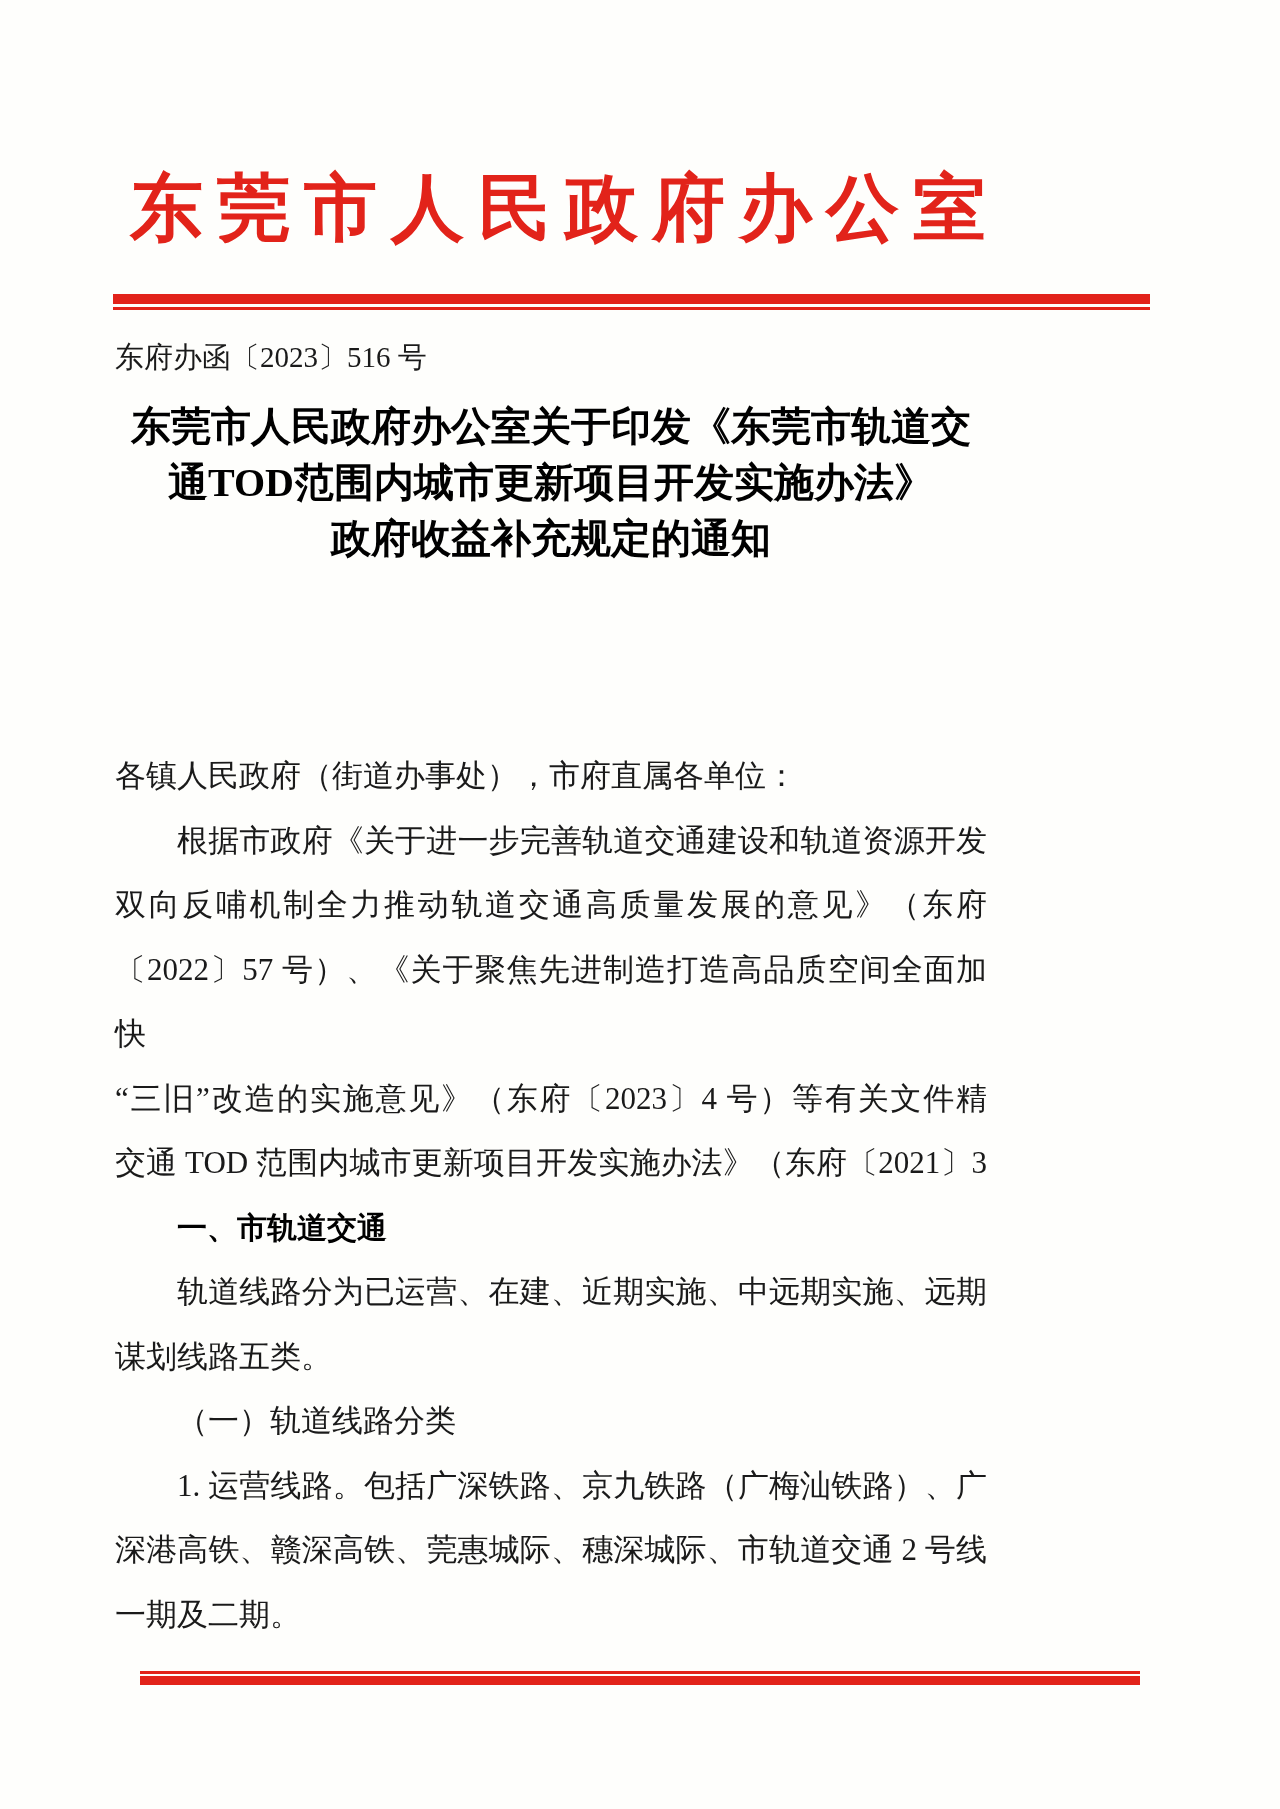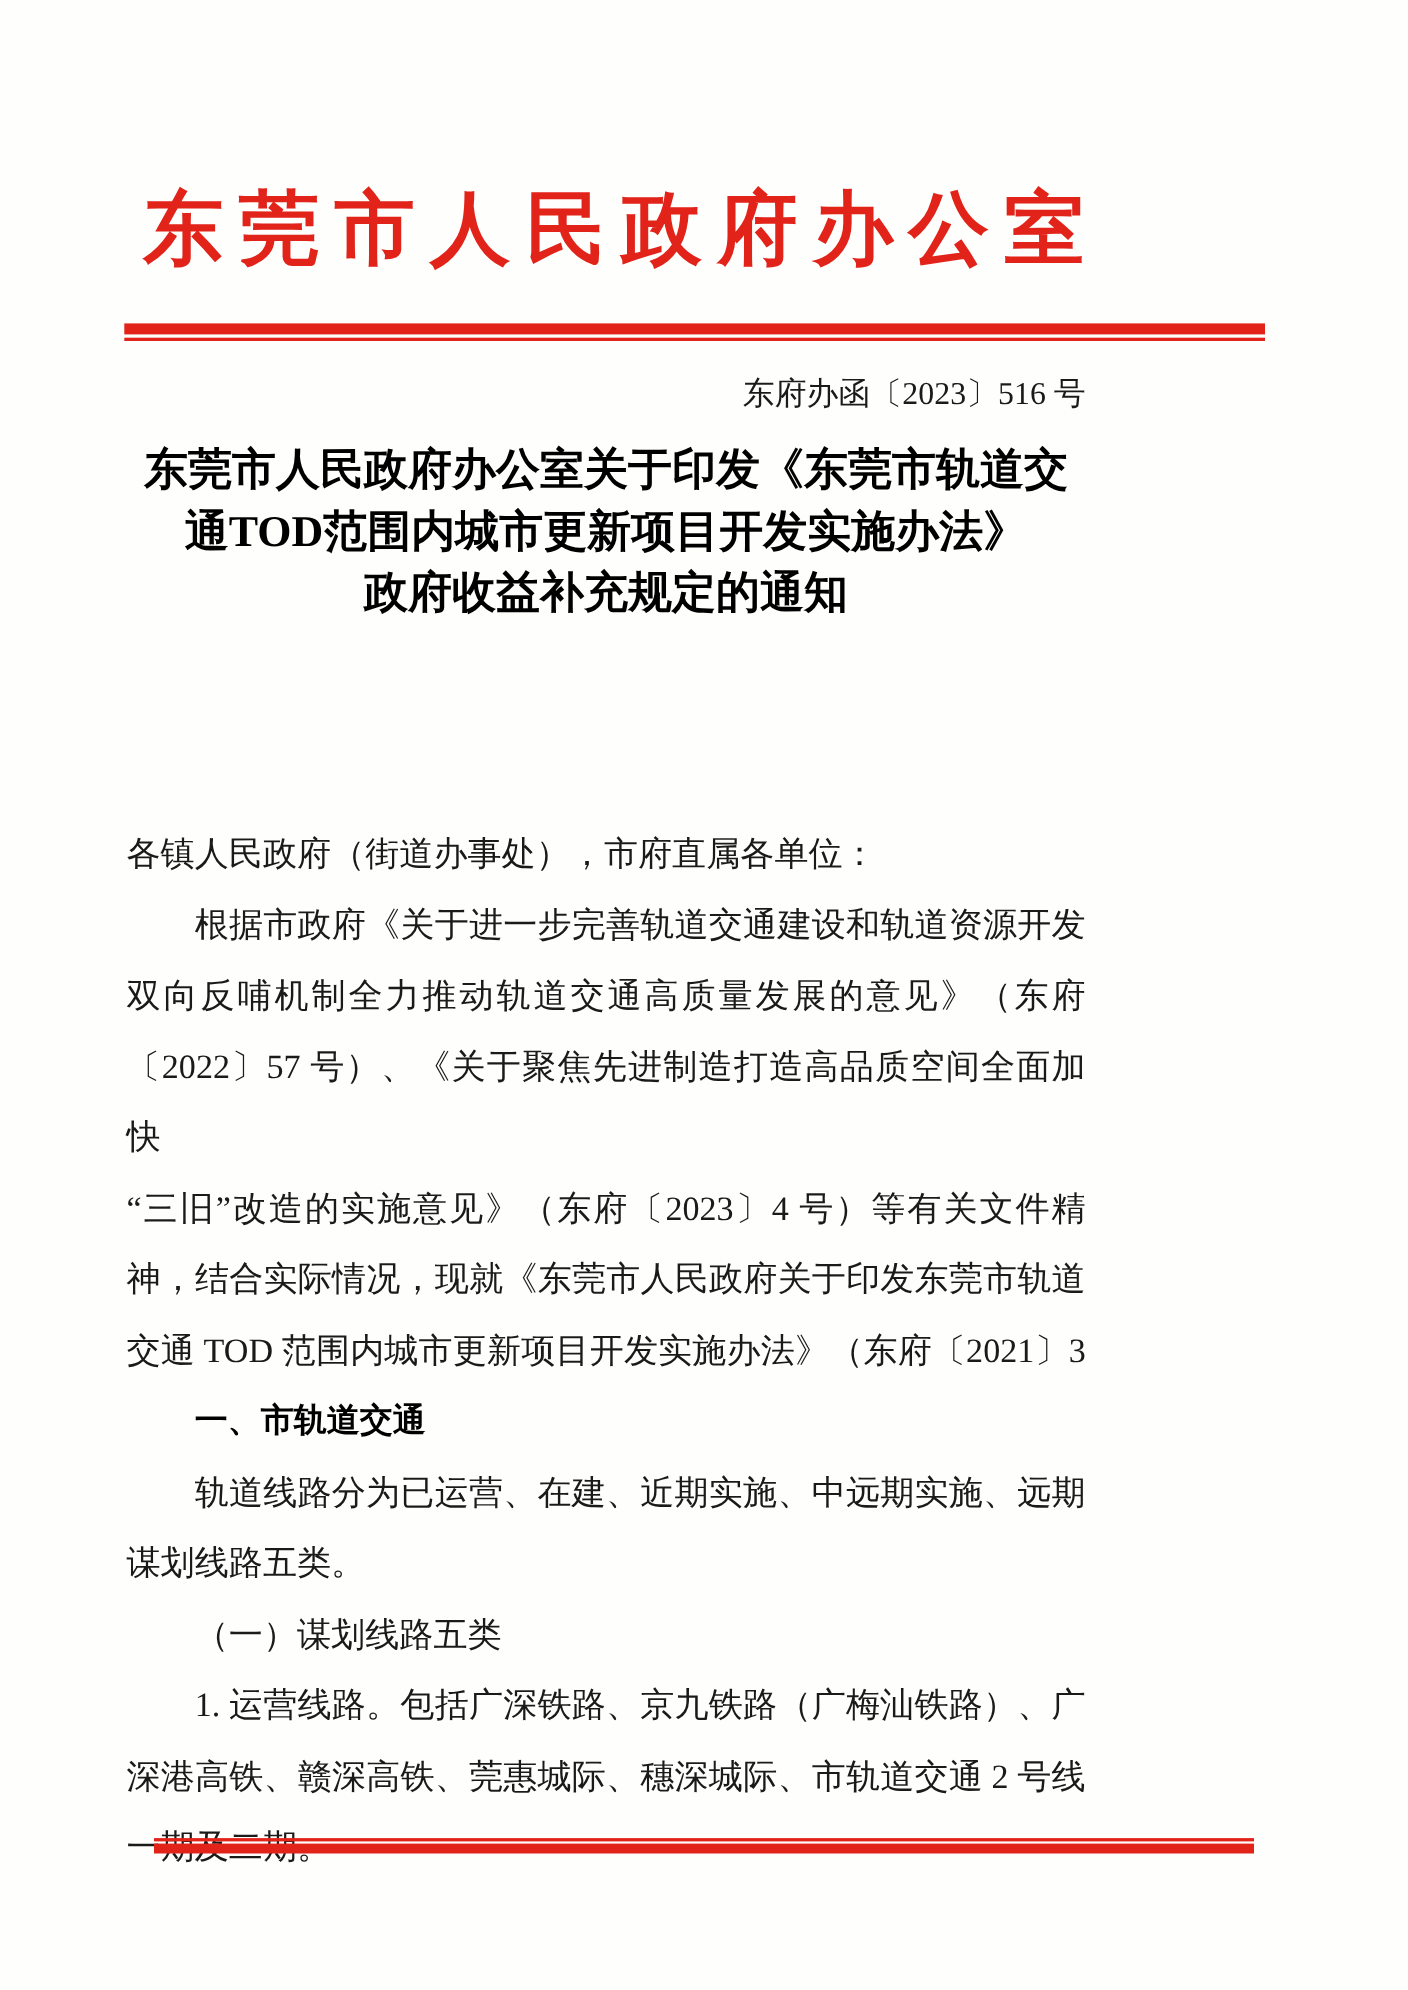--- a/index.html
+++ b/index.html
@@ -23,21 +23,20 @@
     white-space: nowrap;
   }
   .rule { position: absolute; background: var(--red); }
   .rule-top-thick { left: 113px; top: 294px; width: 1037px; height: 10px; }
   .rule-top-thin  { left: 113px; top: 307px; width: 1037px; height: 3px; }
   .rule-bottom-thin  { left: 140px; top: 1671px; width: 1000px; height: 3px; }
   .rule-bottom-thick { left: 140px; top: 1676px; width: 1000px; height: 9px; }
   .doc-number {
     position: absolute;
     left: 115px; top: 338px; width: 872px;
-    text-align: right;
     font-size: 29px;
     white-space: nowrap;
   }
   .doc-title {
     position: absolute;
     left: 115px; top: 399px; width: 872px;
     text-align: center;
     font-size: 40px;
     font-weight: bold;
     line-height: 56px;
@@ -79,26 +78,25 @@
   <div>政府收益补充规定的通知</div>
 </div>
 
 <div class="body-text">
   <div>
       <div class="body-line">各镇人民政府（街道办事处），市府直属各单位：</div>
       <div class="body-line indent fill">根据市政府《关于进一步完善轨道交通建设和轨道资源开发</div>
       <div class="body-line fill">双向反哺机制全力推动轨道交通高质量发展的意见》（东府</div>
       <div class="body-line fill">〔2022〕57 号）、《关于聚焦先进制造打造高品质空间全面加快</div>
       <div class="body-line fill">“三旧”改造的实施意见》（东府〔2023〕4 号）等有关文件精</div>
-      <div class="body-line fill">神，结合实际情况，现就《东莞市人民政府关于印发东莞市轨道</div>
       <div class="body-line fill">交通 TOD 范围内城市更新项目开发实施办法》（东府〔2021〕3</div>
       <div class="body-line indent bold-heading">一、市轨道交通</div>
       <div class="body-line indent fill">轨道线路分为已运营、在建、近期实施、中远期实施、远期</div>
       <div class="body-line">谋划线路五类。</div>
-      <div class="body-line indent">（一）谋划线路五类</div>
+      <div class="body-line indent">（一）轨道线路分类</div>
       <div class="body-line indent fill">1. 运营线路。包括广深铁路、京九铁路（广梅汕铁路）、广</div>
       <div class="body-line fill">深港高铁、赣深高铁、莞惠城际、穗深城际、市轨道交通 2 号线</div>
       <div class="body-line">一期及二期。</div>
     </div>
 </div>
 
 <div class="rule rule-bottom-thin"></div>
 <div class="rule rule-bottom-thick"></div>
 
 </body></html>

